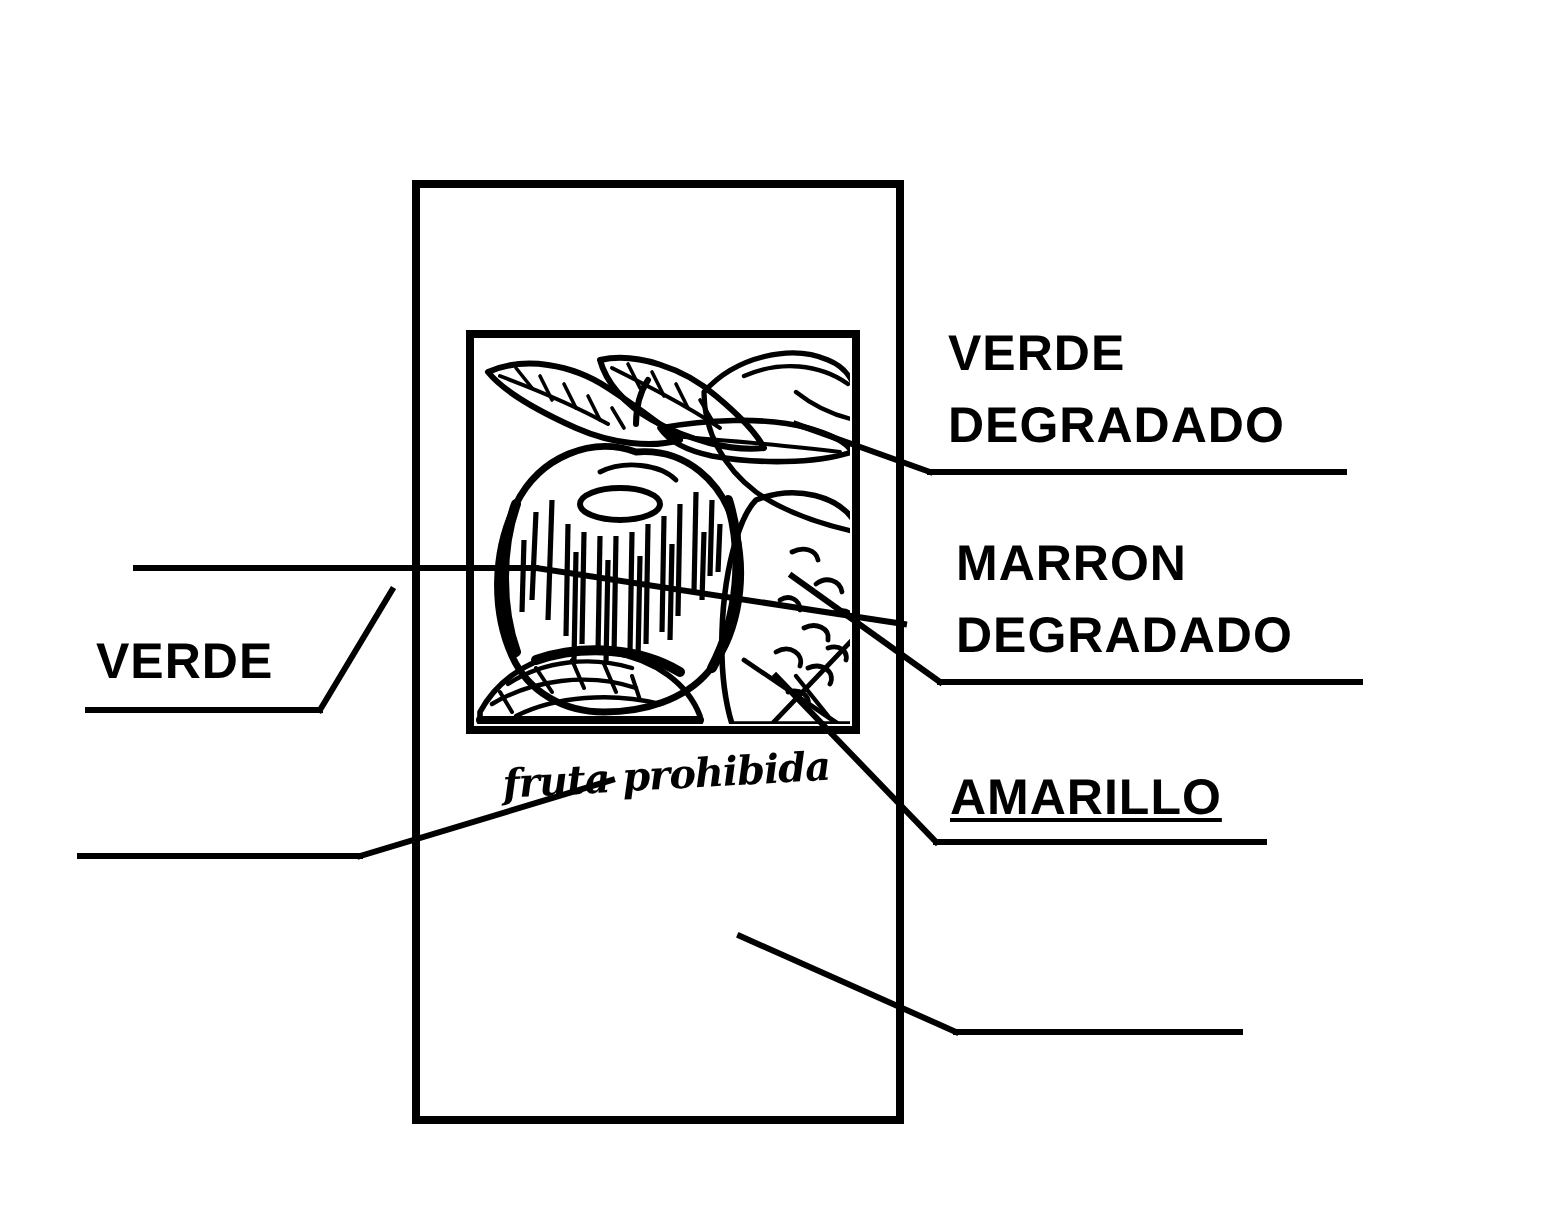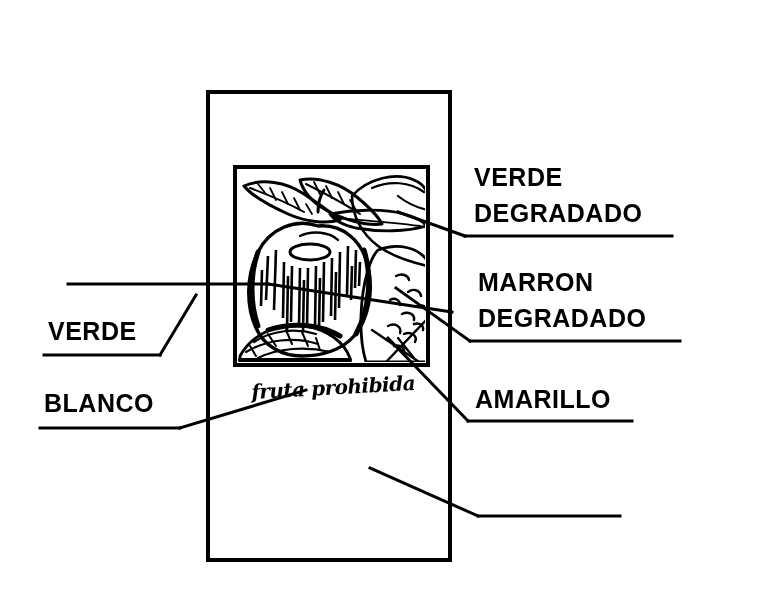--- a/index.html
+++ b/index.html
@@ -189,20 +189,19 @@
 
 
   <div class="lbl" style="left:48px;top:318px;">VERDE</div>
 
   <div class="lbl two" style="left:474px;top:163px;">VERDE</div>
   <div class="lbl two" style="left:474px;top:199px;">DEGRADADO</div>
 
   <div class="lbl two" style="left:478px;top:268px;">MARRON</div>
   <div class="lbl two" style="left:478px;top:304px;">DEGRADADO</div>
 
-  <div class="lbl" style="left:44px;top:390px;">BLANCO</div>
-
-  <div class="lbl" style="left:475px;top:386px;">AMARILLO</div>
+
+  <div class="lbl" style="left:475px;top:386px;text-decoration:underline;">AMARILLO</div>
 
 
   <div id="script-text" style="left:252px;top:380px;">fruta prohibida</div>
 
 </div>
 
 </body></html>

